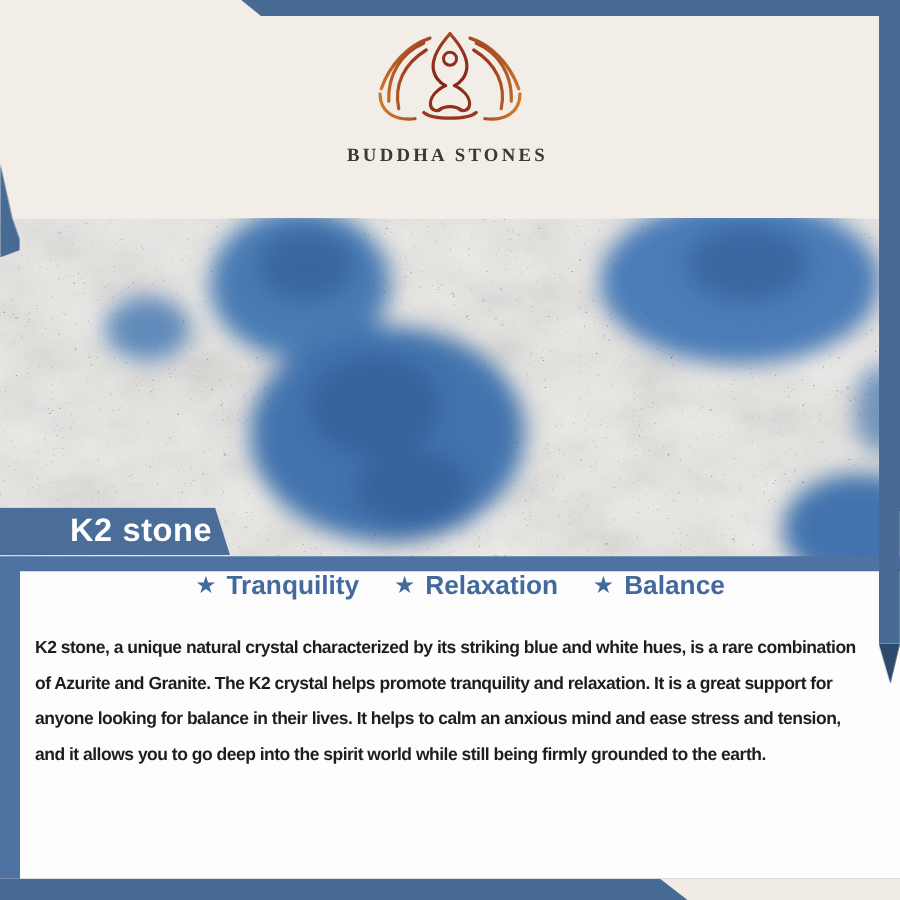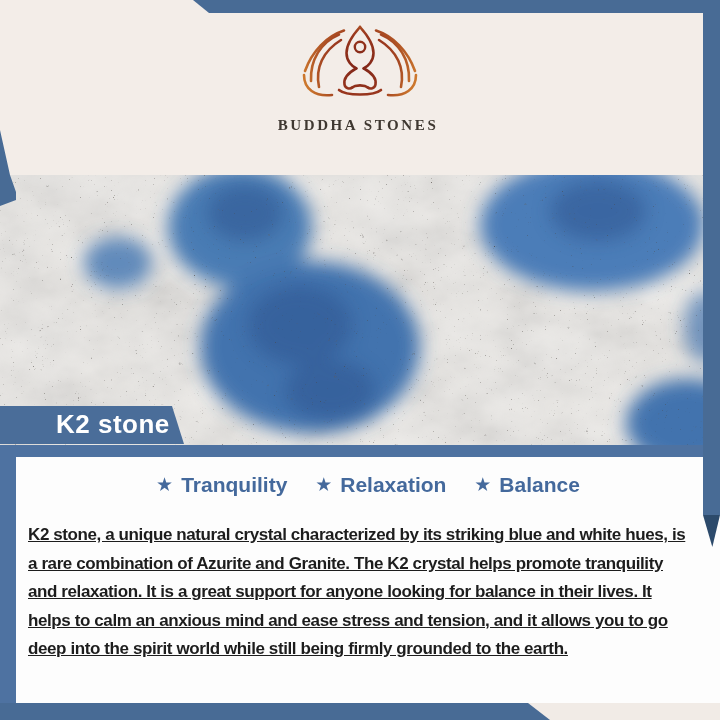--- a/index.html
+++ b/index.html
@@ -33,26 +33,26 @@
   
   .stone-photo{position:absolute;left:0;top:175px;width:703px;height:270px;overflow:hidden;z-index:1;background:#ECEAE7;}
   .k2-label{position:absolute;left:0;top:406px;width:184px;height:38px;background:var(--label_bg,#4A6D99);
     clip-path:polygon(0 0,172px 0,184px 38px,0 38px);z-index:4;}
   .k2-label span{display:block;padding-left:56px;line-height:37px;font-size:26px;font-weight:bold;
     color:var(--label_text,#FFFFFF);letter-spacing:0.5px;}
 
   
   .bottom-section{position:absolute;left:0;top:445px;width:720px;height:275px;background:var(--bottom_bg,#4E72A1);z-index:2;}
   .card{position:absolute;left:16px;top:12px;width:704px;height:246px;background:var(--card,#FDFDFD);}
-  .features{position:absolute;left:0;top:16px;width:100%;text-align:center;color:var(--feature_blue,#44699C);
+  .features{position:absolute;left:0;top:0;width:100%;text-align:center;color:var(--feature_blue,#44699C);
     font-weight:bold;font-size:21px;white-space:nowrap;}
   .feature{margin:0 11px;}
   .star{font-size:19px;margin-right:8px;position:relative;top:-1px;}
-  .desc{position:absolute;left:12px;top:64px;width:664px;margin:0;color:var(--text,#1D1D1D);
-    font-size:17px;font-weight:bold;letter-spacing:-0.4px;line-height:28.6px;text-decoration:underline;}
+  .desc{position:absolute;left:12px;top:46px;width:664px;margin:0;color:var(--text,#1D1D1D);
+    font-size:14px;font-weight:bold;letter-spacing:-0.4px;line-height:28.6px;}
 </style>
 </head>
 <body>
 
 <div class="canvas">
 
   <div class="top-band"></div>
   <div class="right-band"></div>
   <div class="right-band-tip"></div>
   <div class="left-wedge"></div>

